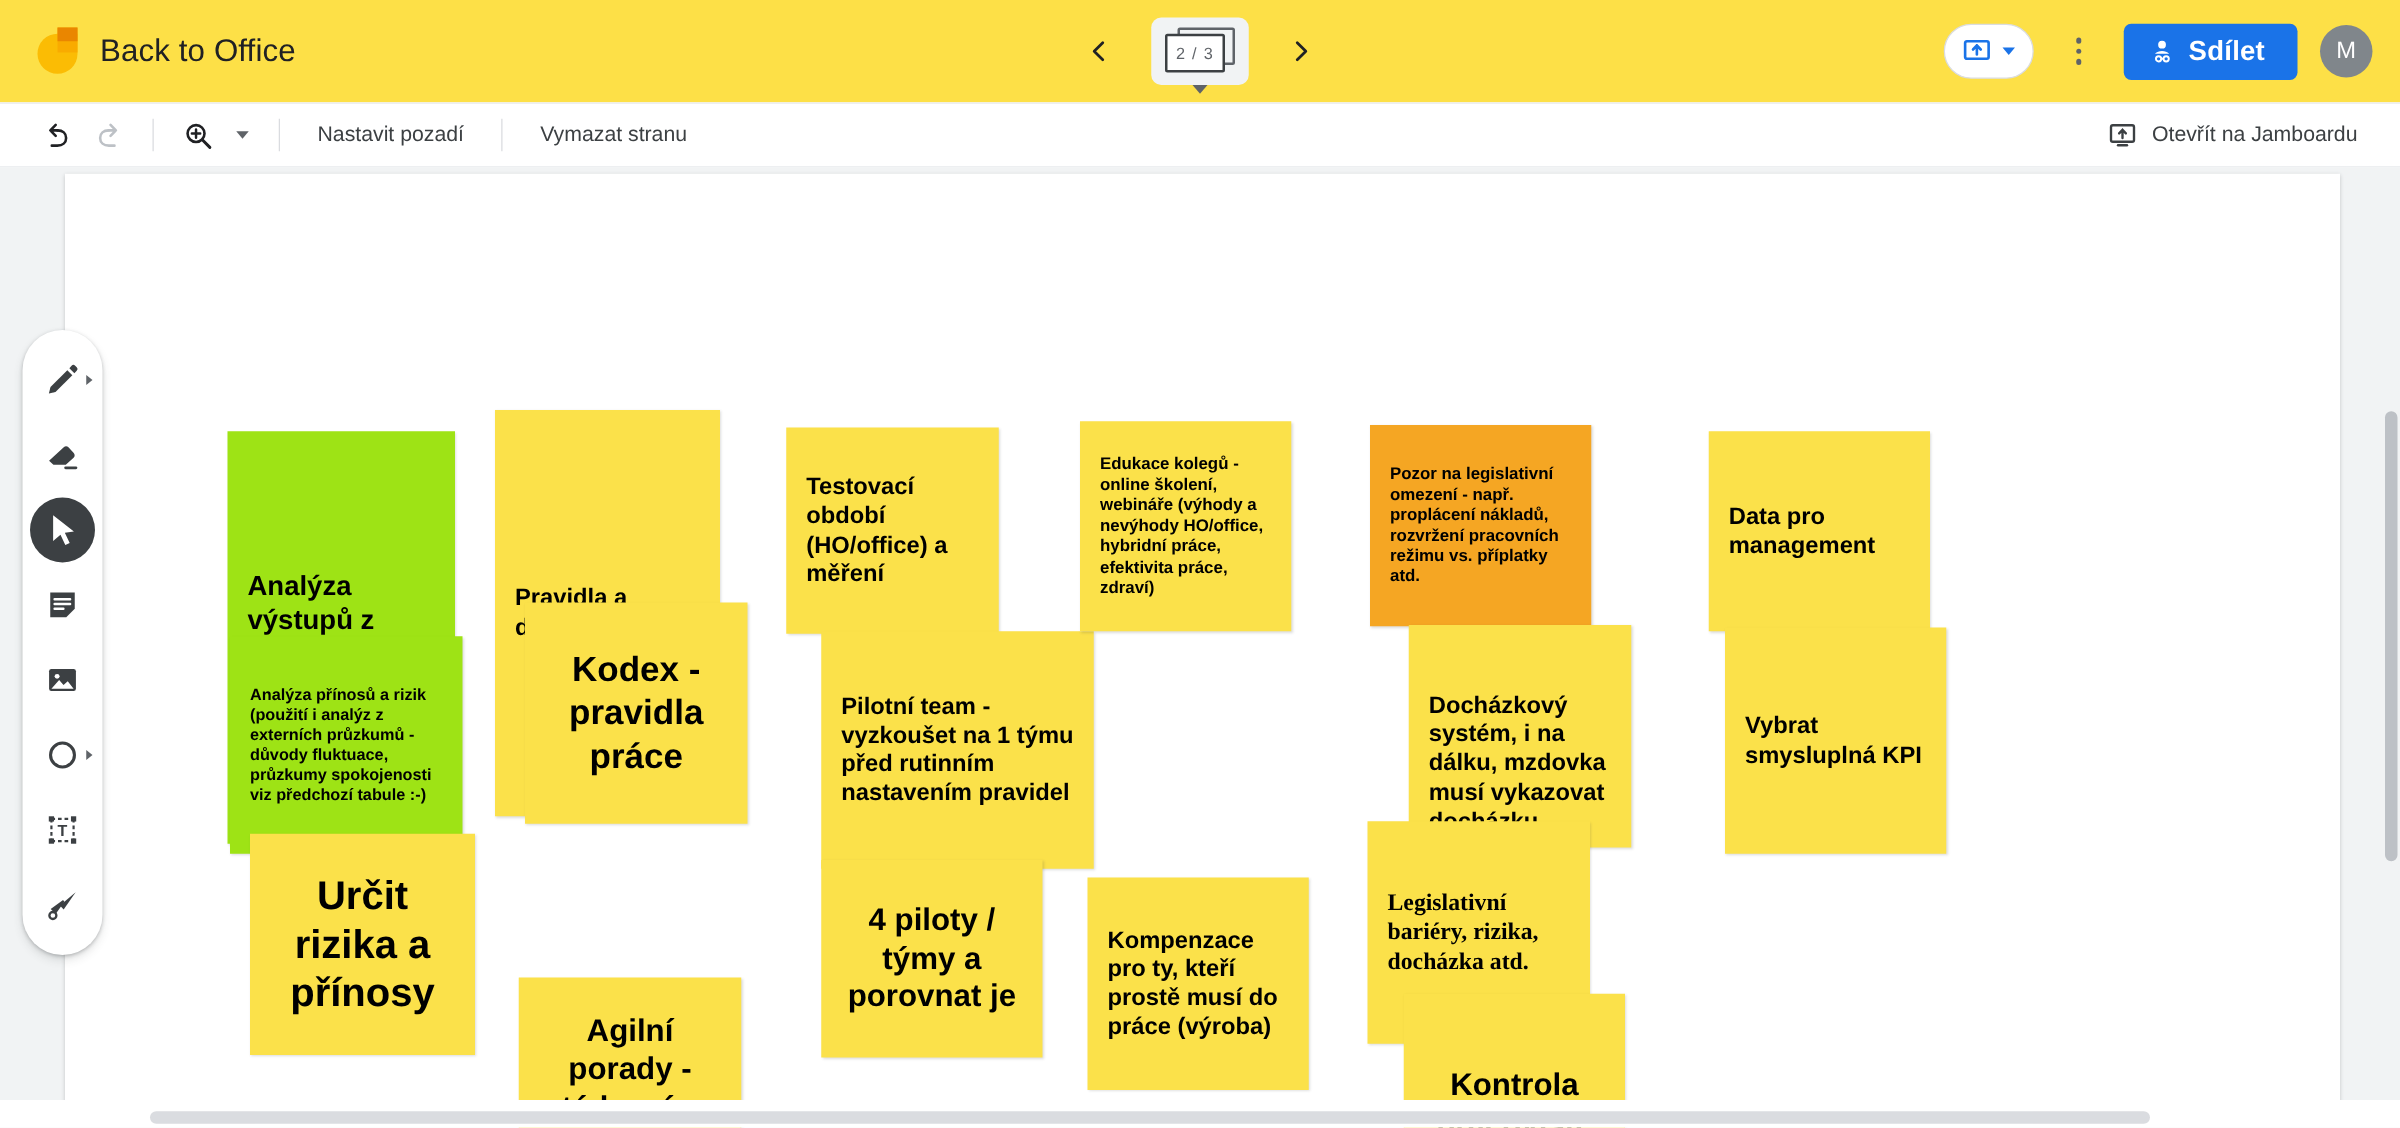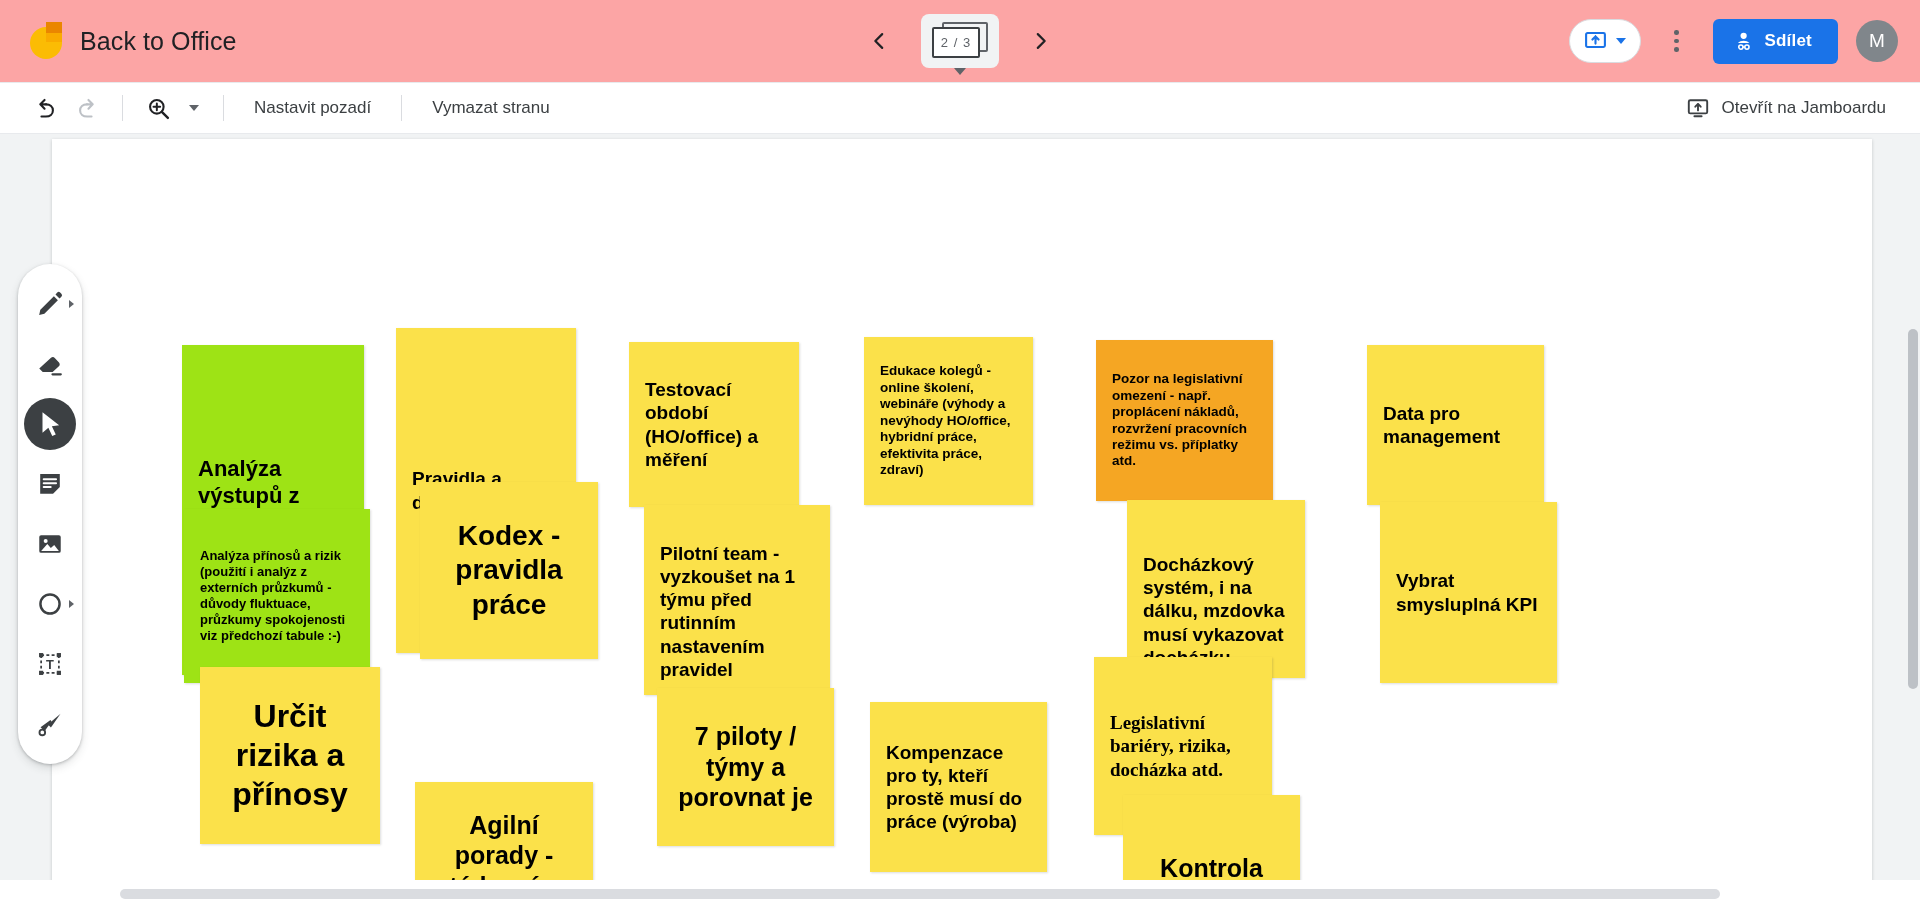--- a/index.html
+++ b/index.html
@@ -12,21 +12,21 @@
     font-family: "Liberation Sans", sans-serif;
     -webkit-font-smoothing: antialiased;
   }
 
   
   .app-header {
     position: relative;
     height: 82px;
     display: flex;
     align-items: center;
-    background: #fca5a5;
+    background: #fde047;
     padding: 16px 22px;
   }
   .header-left { display: flex; align-items: center; gap: 18px; flex: 0 0 auto; }
   .jam-logo { width: 40px; height: 44px; position: relative; flex: none; }
   .jam-logo .bulb {
     position: absolute; left: 8px; bottom: 4px;
     width: 32px; height: 32px; border-radius: 50% 50% 50% 50%;
     background: #fbbc04;
     border-top-right-radius: 0;
   }
@@ -95,21 +95,21 @@
   .kebab {
     width: 44px; height: 44px; border-radius: 50%; border: none; background: transparent;
     display: flex; flex-direction: column; align-items: center; justify-content: center;
     gap: 4px; cursor: pointer;
   }
   .kebab i { width: 4.5px; height: 4.5px; border-radius: 50%; background: #5f6368; display: block; }
   .share-btn {
     display: flex; align-items: center; gap: 10px;
     background: #1a73e8; color: #fff; border: none; border-radius: 6px;
     height: 45px; padding: 0 26px 0 20px; cursor: pointer;
-    font-size: 17px; font-weight: bold; font-family: "Liberation Sans", sans-serif;
+    font-size: 22px; font-weight: bold; font-family: "Liberation Sans", sans-serif;
     letter-spacing: .2px;
   }
   .avatar {
     width: 42px; height: 42px; border-radius: 50%; background: #80868b;
     color: #fff; display: flex; align-items: center; justify-content: center;
     font-size: 19px; font-weight: 500; cursor: pointer; margin-left: 4px;
     font-family: "Liberation Sans", sans-serif;
   }
 
   
@@ -351,25 +351,25 @@
       </div>
       <div class="note n-yellow" style="left: 368px; top: 343px; width: 178px; height: 177px;">
         <span class="fw-bold t-center" style="font-size: 28px; line-height: 1.22;">Kodex - pravidla práce</span>
       </div>
       <div class="note n-yellow" style="left: 363px; top: 643px; width: 178px; height: 177px;">
         <span class="fw-bold t-center" style="font-size: 25px; line-height: 1.22;">Agilní porady - týdenní a denní</span>
       </div>
       <div class="note n-yellow" style="left: 577px; top: 203px; width: 170px; height: 165px;">
         <span class="fw-bold t-left" style="font-size: 19px; line-height: 1.22;">Testovací období (HO/office) a měření</span>
       </div>
-      <div class="note n-yellow" style="left: 592px; top: 366px; width: 186px; height: 190px; align-items: flex-end;">
+      <div class="note n-yellow" style="left: 605px; top: 366px; width: 218px; height: 190px;">
         <span class="fw-bold t-left" style="font-size: 19px; line-height: 1.22;">Pilotní team - vyzkoušet na 1 týmu před rutinním nastavením pravidel</span>
       </div>
       <div class="note n-yellow" style="left: 605px; top: 549px; width: 177px; height: 158px;">
-        <span class="fw-bold t-center" style="font-size: 25px; line-height: 1.22;">7 piloty / týmy a porovnat je</span>
+        <span class="fw-bold t-center" style="font-size: 25px; line-height: 1.22;">4 piloty / týmy a porovnat je</span>
       </div>
       <div class="note n-yellow" style="left: 812px; top: 198px; width: 169px; height: 168px;">
         <span class="fw-bold t-left" style="font-size: 13.5px; line-height: 1.22;">Edukace kolegů - online školení, webináře (výhody a nevýhody HO/office, hybridní práce, efektivita práce, zdraví)</span>
       </div>
       <div class="note n-yellow" style="left: 818px; top: 563px; width: 177px; height: 170px;">
         <span class="fw-bold t-left" style="font-size: 19px; line-height: 1.22;">Kompenzace pro ty, kteří prostě musí do práce (výroba)</span>
       </div>
       <div class="note n-orange" style="left: 1044px; top: 201px; width: 177px; height: 161px;">
         <span class="fw-bold t-left" style="font-size: 13.5px; line-height: 1.22;">Pozor na legislativní omezení - např. proplácení nákladů, rozvržení pracovních režimu vs. příplatky atd.</span>
       </div>

